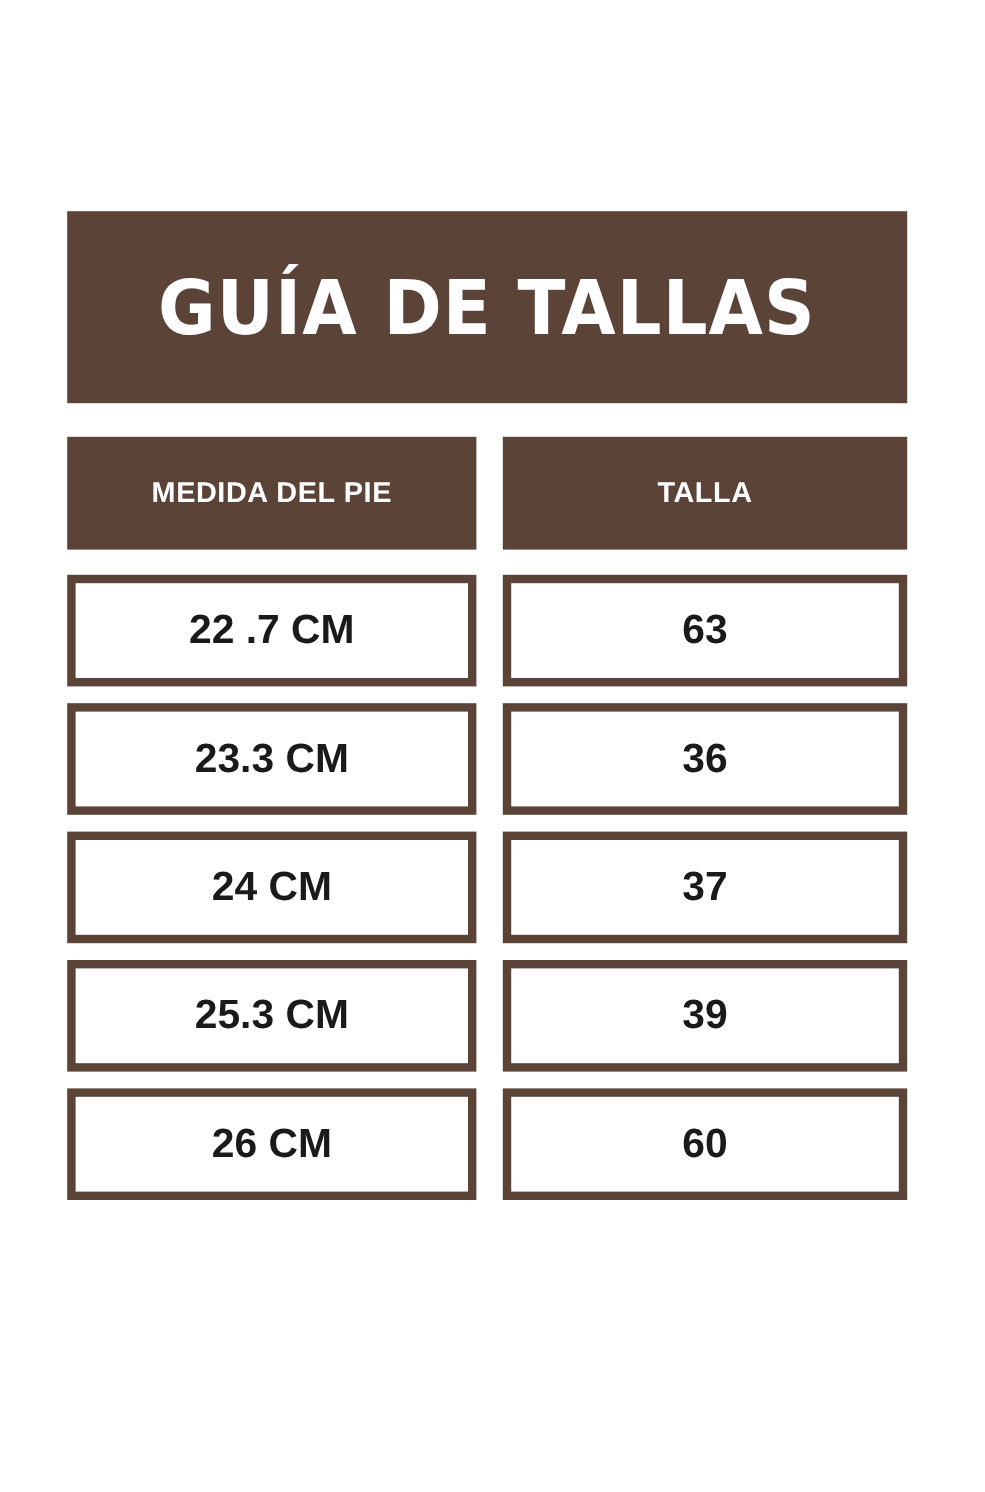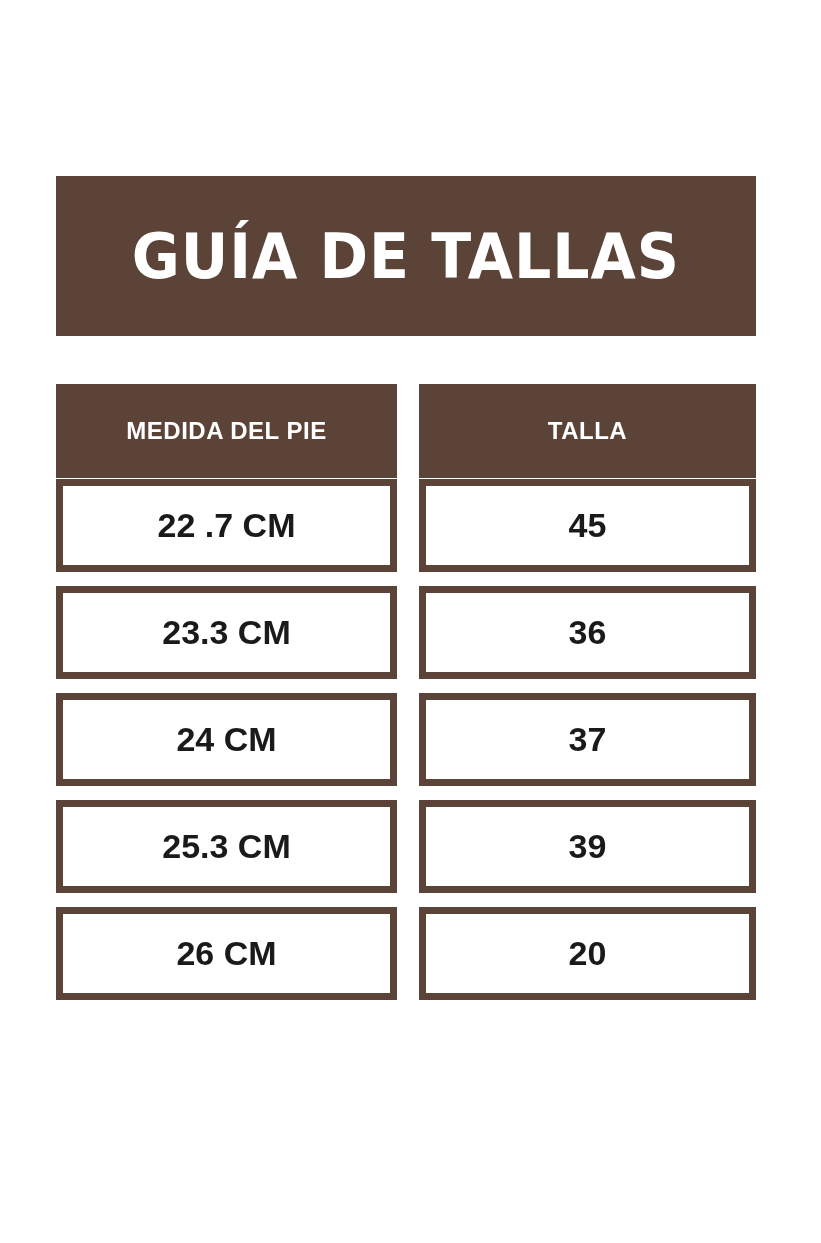--- a/index.html
+++ b/index.html
@@ -44,21 +44,21 @@
     font-size: 63px;
     letter-spacing: 1px;
     transform: scaleX(0.93);
     line-height: 1;
     white-space: nowrap;
   }
 
   .header-row {
     position: absolute;
     left: 56px;
-    top: 384px;
+    top: 364px;
     width: 700px;
     height: 120px;
   }
 
   .header-cell {
     position: absolute;
     top: 0;
     height: 94px;
     background: #5b4338;
     display: flex;
@@ -128,21 +128,21 @@
     </div>
   </div>
 
   <div class="rows">
 
     <div class="row">
       <div class="cell left">
         <span class="cell-text">22 .7 CM</span>
       </div>
       <div class="cell right">
-        <span class="cell-text">45</span>
+        <span class="cell-text">63</span>
       </div>
     </div>
 
     <div class="row">
       <div class="cell left">
         <span class="cell-text">23.3  CM</span>
       </div>
       <div class="cell right">
         <span class="cell-text">36</span>
       </div>
@@ -165,18 +165,18 @@
       <div class="cell right">
         <span class="cell-text">39</span>
       </div>
     </div>
 
     <div class="row">
       <div class="cell left">
         <span class="cell-text">26 CM</span>
       </div>
       <div class="cell right">
-        <span class="cell-text">20</span>
+        <span class="cell-text">60</span>
       </div>
     </div>
 
   </div>
 </div>
 
 </body></html>

